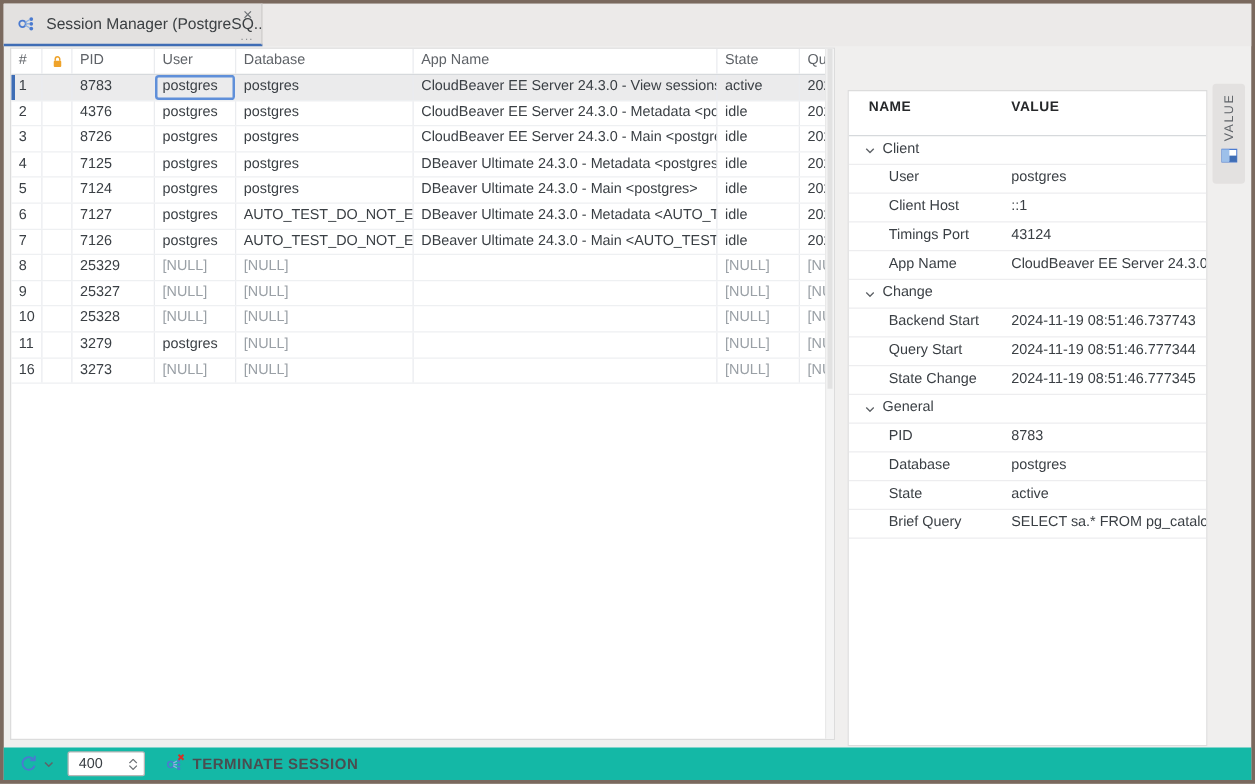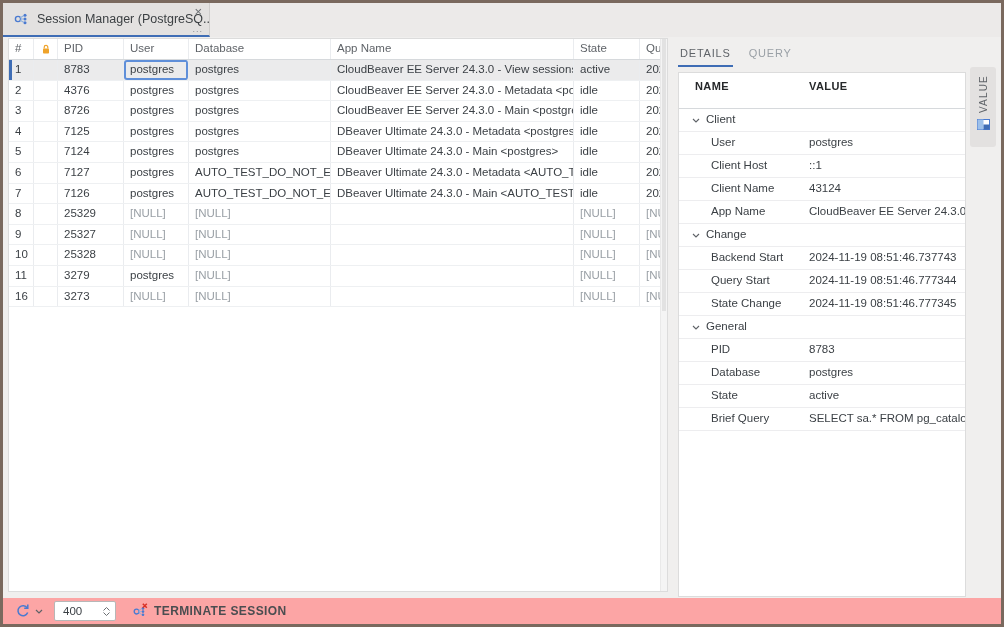--- a/index.html
+++ b/index.html
@@ -54,21 +54,21 @@
   .dname { position:absolute; left:32px; top:4px; font-size:11.5px; color:#3a3f44; white-space:nowrap; }
   .dval  { position:absolute; left:130px; right:0; top:4px; font-size:11.5px; color:#3a3f44; white-space:nowrap; overflow:hidden; }
 
   
   .value-tab { position:absolute; left:967px; top:64px; width:26px; height:80px; background:#e3e1e0; border-radius:3px;
                display:flex; flex-direction:column; align-items:center; justify-content:flex-start; padding-top:8px; }
   .vtext { writing-mode:vertical-rl; transform:rotate(180deg); font-size:10px; letter-spacing:1.2px; color:#5f6368; }
   .value-tab svg { margin-top:5px; }
 
   
-  .toolbar { position:absolute; left:0; right:0; top:595px; height:26px; background:#fca5a5; display:flex; align-items:center; padding-left:12px; }
+  .toolbar { position:absolute; left:0; right:0; top:595px; height:26px; background:#14b8a6; display:flex; align-items:center; padding-left:12px; }
   .tb-chev { margin-left:4px; }
   .spinner { margin-left:11px; width:62px; height:20px; background:#fff; border:1px solid #b7b7b7; border-radius:2px; display:flex; align-items:center; }
   .spinner input { flex:1; width:30px; border:none; outline:none; font-size:11.5px; color:#3a3f44; padding-left:8px; font-family:"Liberation Sans", sans-serif; background:transparent; }
   .spin-btns { width:16px; display:flex; flex-direction:column; align-items:center; gap:1px; padding-right:2px; }
   .terminate { margin-left:16px; display:flex; align-items:center; gap:6px; }
   .terminate span { font-size:12px; font-weight:bold; letter-spacing:0.4px; color:#4a4d50; }
 </style>
 </head>
 <body>
 
@@ -230,24 +230,20 @@
     <div class="td c-state null">[NULL]</div>
     <div class="td c-que null">[NU</div>
   </div>
           </div>
     </div>
     <div class="tscroll">
           <div class="thumb"></div>
         </div>
   </div>
 
-  <div class="rtabs">
-    <div class="rtab active">DETAILS</div>
-    <div class="rtab">QUERY</div>
-  </div>
 
   <div class="details-card">
     <div class="dhead">
       <span class="h-name">NAME</span>
       <span class="h-value">VALUE</span>
     </div>
     <div>
           <div class="drow dgroup">
     <svg class="chev" width="8" height="5" viewBox="0 0 8 5">
       <path d="M1 1l3 3 3-3" fill="none" stroke="#5f6368" stroke-width="1.1"></path>
@@ -256,21 +252,21 @@
   </div>
           <div class="drow dkv">
     <span class="dname">User</span>
     <span class="dval">postgres</span>
   </div>
           <div class="drow dkv">
     <span class="dname">Client Host</span>
     <span class="dval">::1</span>
   </div>
           <div class="drow dkv">
-    <span class="dname">Client Name</span>
+    <span class="dname">Timings Port</span>
     <span class="dval">43124</span>
   </div>
           <div class="drow dkv">
     <span class="dname">App Name</span>
     <span class="dval">CloudBeaver EE Server 24.3.0 -</span>
   </div>
           <div class="drow dgroup">
     <svg class="chev" width="8" height="5" viewBox="0 0 8 5">
       <path d="M1 1l3 3 3-3" fill="none" stroke="#5f6368" stroke-width="1.1"></path>
     </svg>

